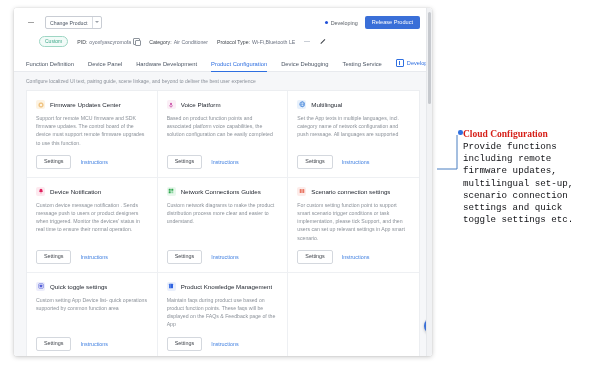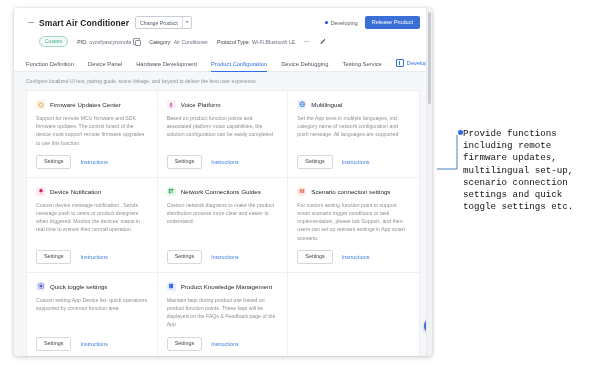--- a/index.html
+++ b/index.html
@@ -414,21 +414,20 @@
 </style>
 </head>
 <body>
 
 <div class="app-window">
   <div class="window-inner">
 
     <div class="header">
       <div class="title-row">
         <span class="back-caret"></span>
-        <span class="product-title">Smart Air Conditioner</span>
 
         <span class="change-product">
           <span class="cp-label">Change Product</span>
           <span class="cp-caret"></span>
         </span>
 
         <span class="header-right">
           <span class="status-wrap">
             <span class="status-dot"></span>
             <span class="status-text">Developing</span>
@@ -637,14 +636,15 @@
     </div>
   </div>
 </div>
 
 <svg class="leader-line" viewBox="0 0 24 38">
   <path d="M0 36 L20 36 L20 2" fill="none" stroke="#4a7fc1" stroke-width="1"></path>
 </svg>
 <span class="leader-dot"></span>
 
 <div class="callout">
+  <p class="callout-title">Cloud Configuration</p>
   <p class="callout-body">Provide functions including remote firmware updates, multilingual set-up, scenario connection settings and quick toggle settings etc.</p>
 </div>
 
 </body></html>

